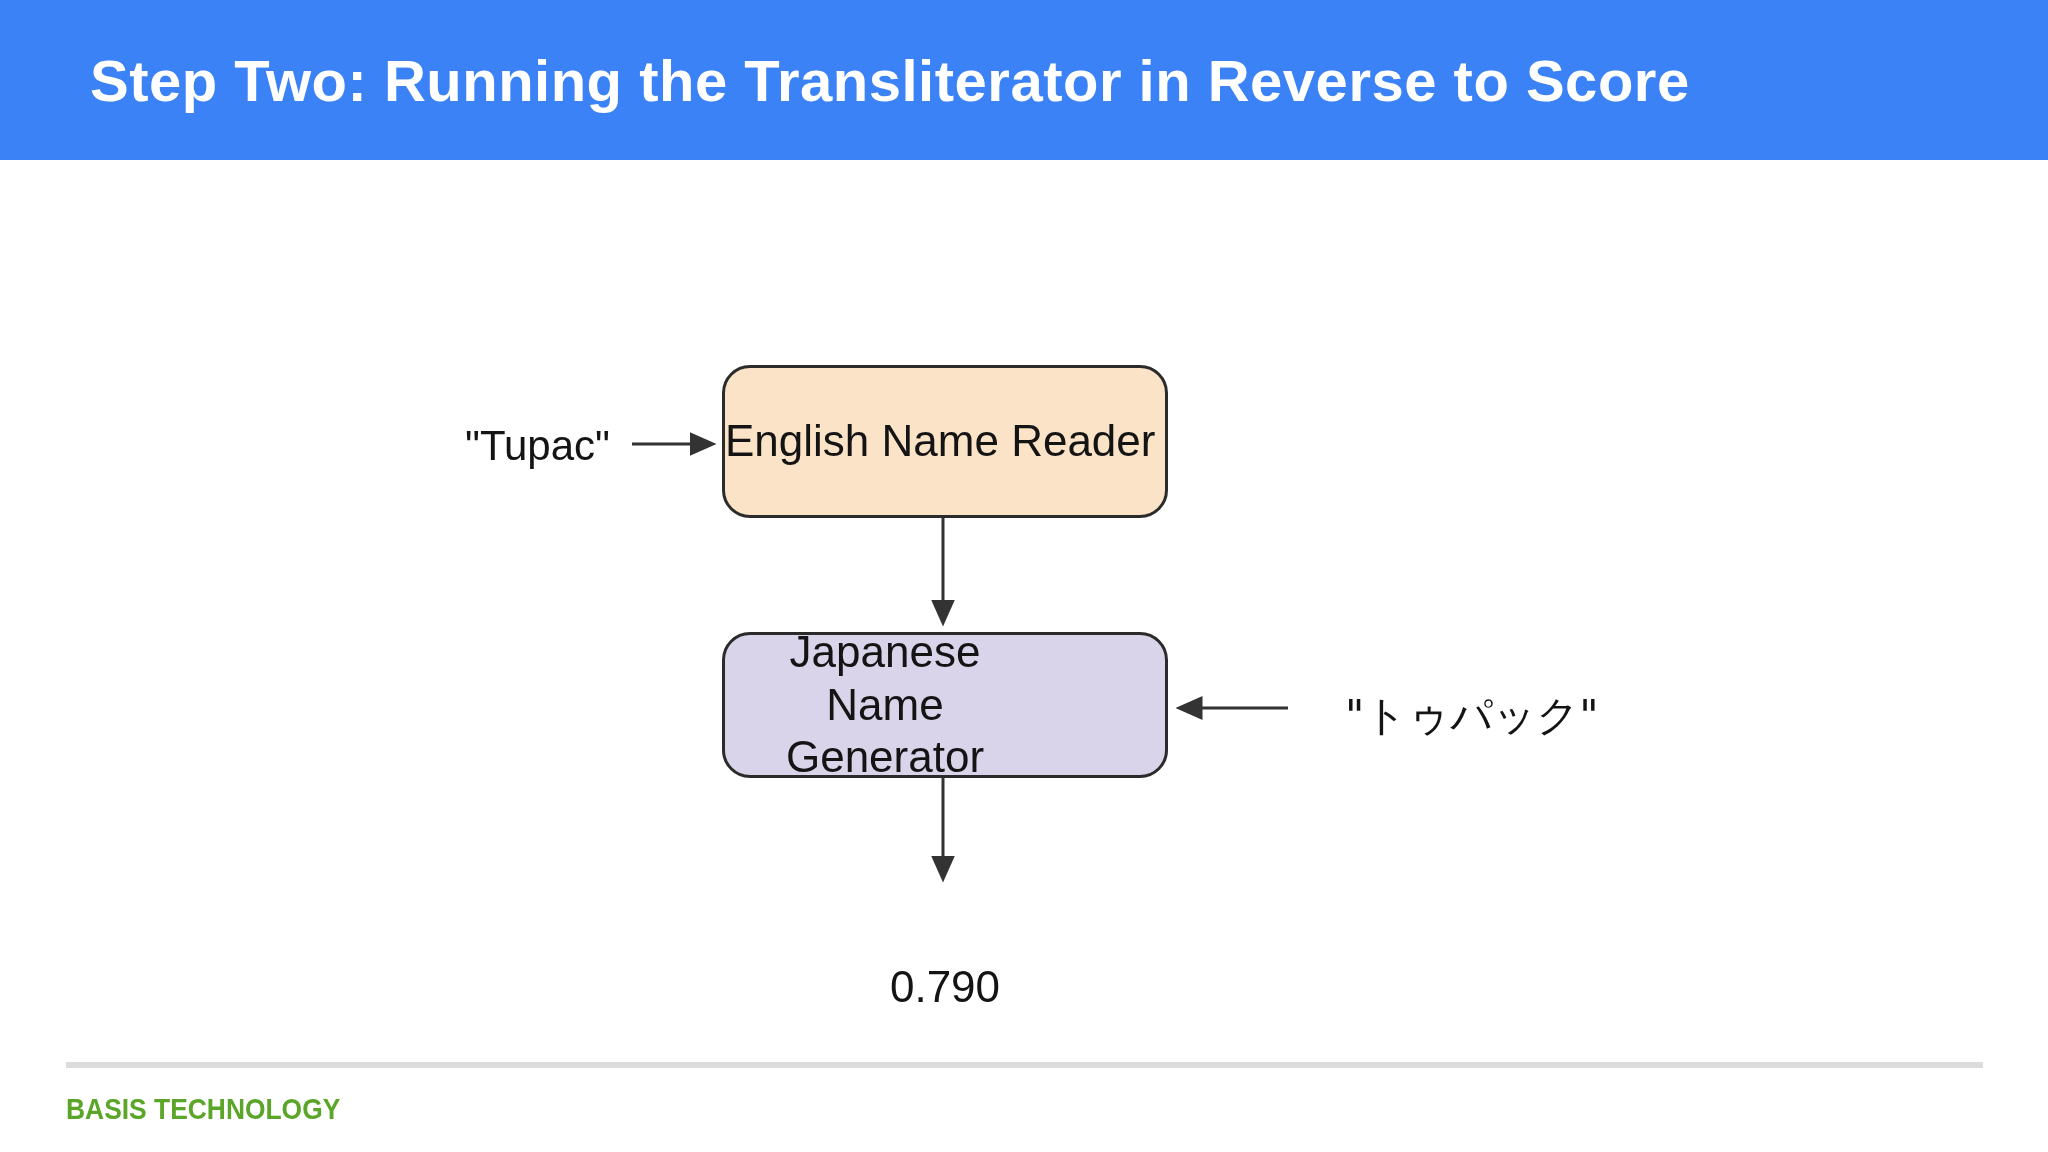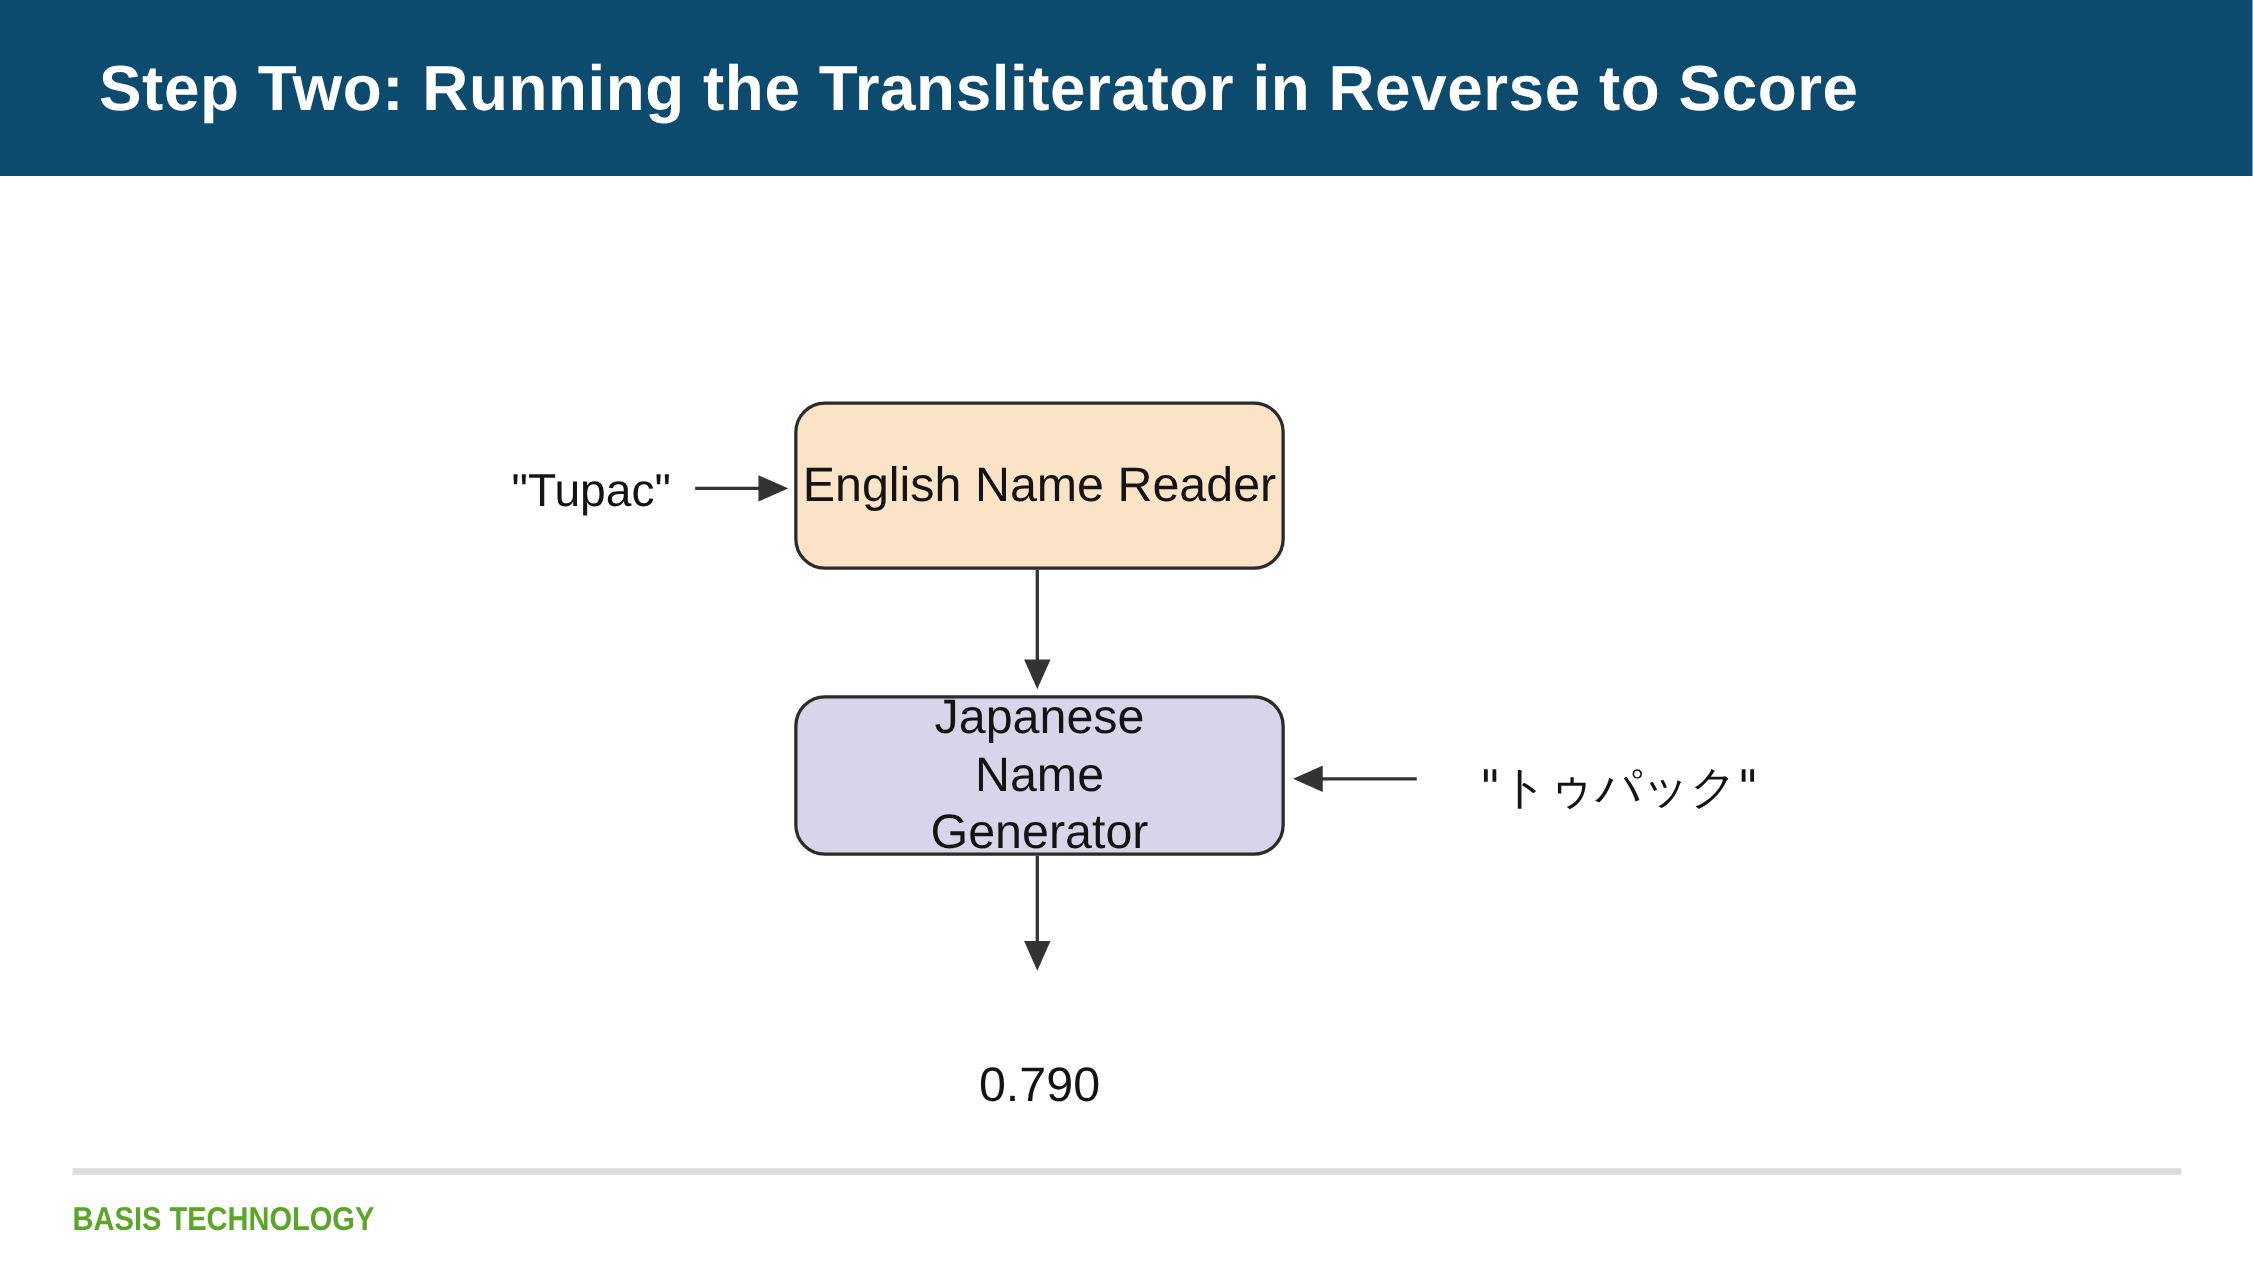--- a/index.html
+++ b/index.html
@@ -13,21 +13,21 @@
     background: #ffffff;
     overflow: hidden;
   }
 
   
   .header {
     position: absolute;
     left: 0; top: 0;
     width: 2048px;
     height: 160px;
-    background: #0c4a6e;
+    background: #3b82f6;
     display: flex;
     align-items: center;
   }
   .header-title {
     color: #ffffff;
     font-size: 58px;
     font-weight: bold;
     padding-left: 90px;
     letter-spacing: 0.5px;
   }
@@ -35,21 +35,21 @@
   
   .diagram { position: absolute; left: 0; top: 160px; width: 2048px; height: 900px; }
   .arrow-layer { position: absolute; left: 0; top: 0; width: 2048px; height: 992px; }
 
   .node {
     position: absolute;
     border: 3px solid #2b2b2b;
     border-radius: 28px;
     display: flex;
     align-items: center;
-    justify-content: center;
+    justify-content: flex-start;
     text-align: center;
     font-size: 44px;
     color: #141414;
     line-height: 1.2;
   }
   .node-english {
     left: 722px; top: 205px;
     width: 446px; height: 153px;
     background: #fbe3c7;
   }

